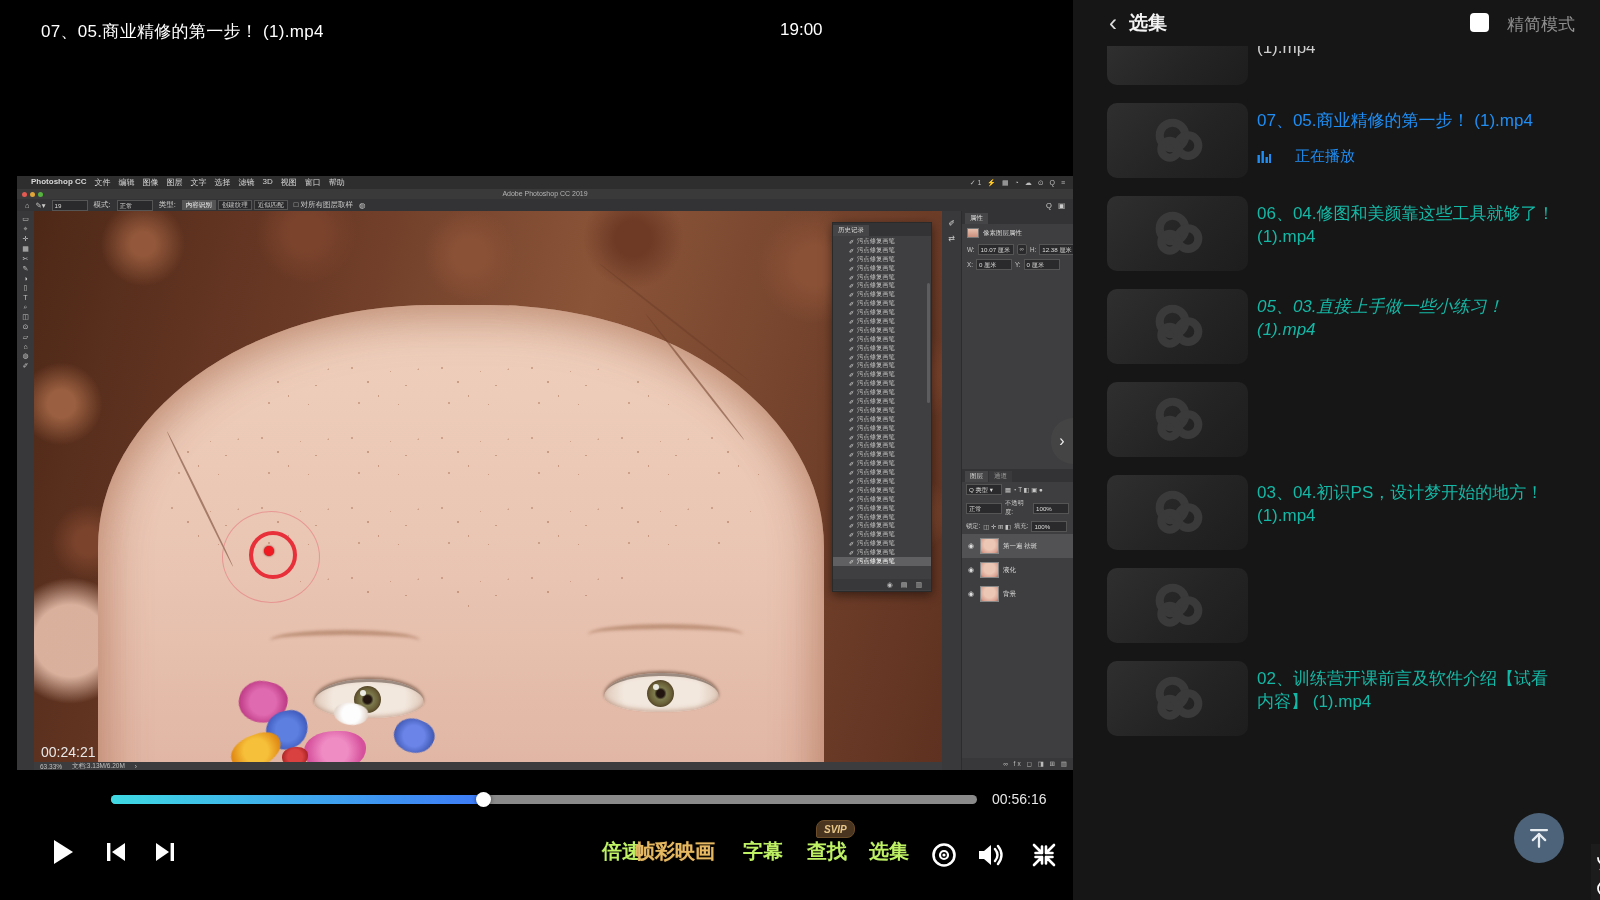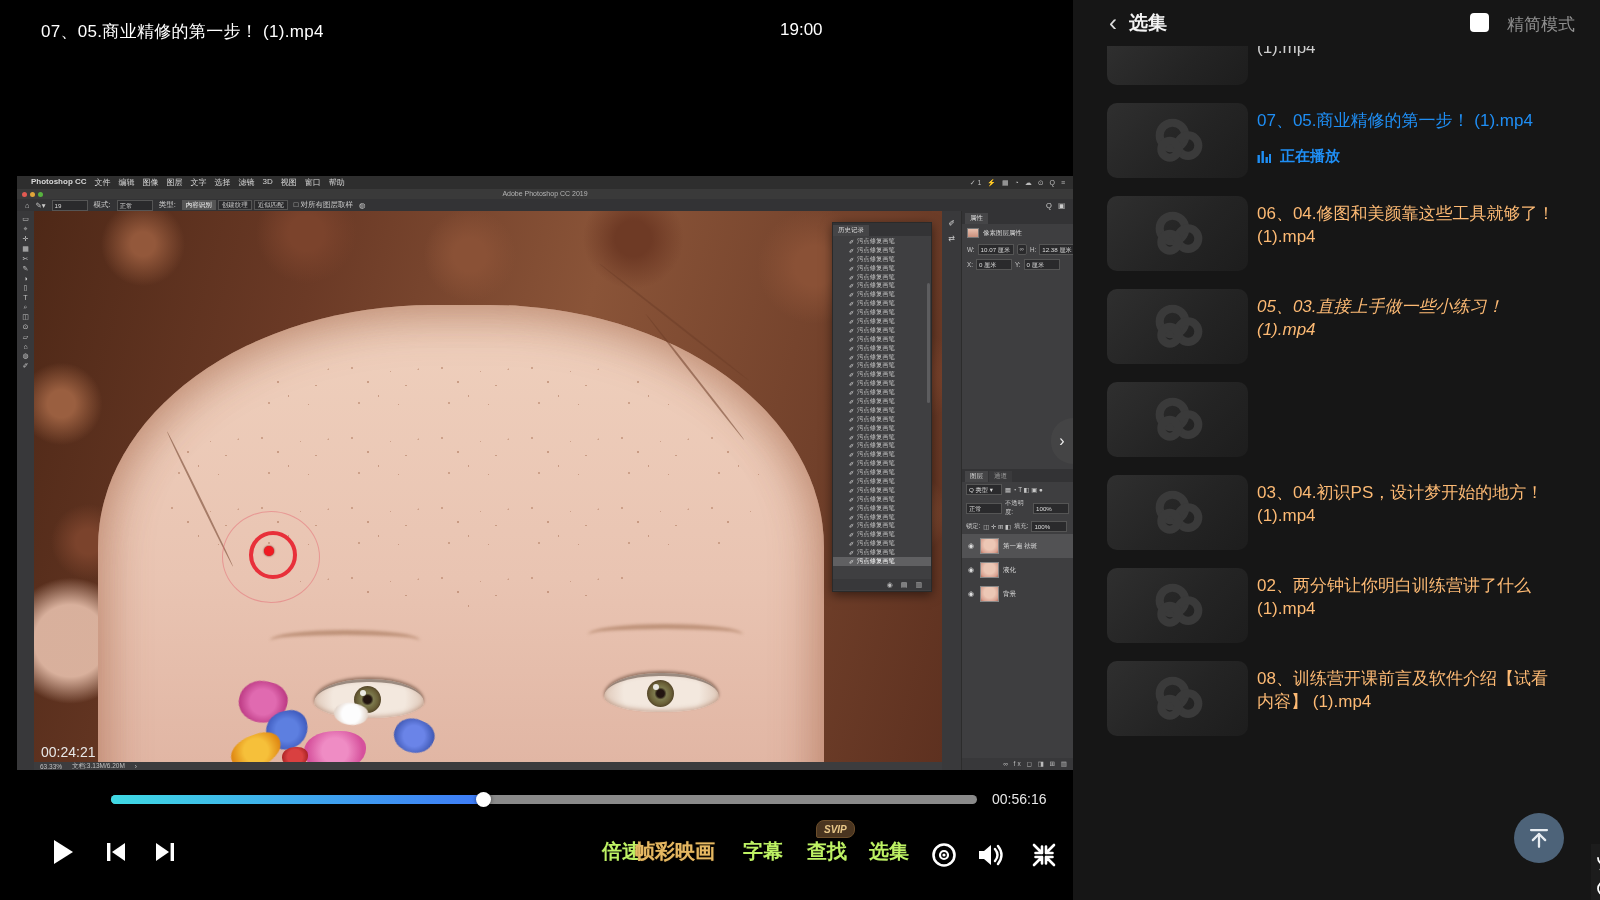--- a/index.html
+++ b/index.html
@@ -126,24 +126,24 @@
   .sb-header{position:absolute;left:0;top:0;width:100%;height:46px;background:#161616;z-index:5;
              display:flex;align-items:center;}
   .sb-back{margin-left:36px;font-size:24px;color:#ddd;line-height:20px;cursor:pointer;}
   .sb-title{margin-left:12px;font-size:19px;font-weight:bold;color:#f2f2f2;}
   .sb-check{position:absolute;right:128px;top:13px;width:19px;height:19px;background:#fff;border-radius:4px;cursor:pointer;}
   .sb-mode{position:absolute;right:42px;top:13px;font-size:17px;color:#8f8f8f;}
   .pl-item{position:absolute;left:34px;width:486px;height:80px;cursor:pointer;}
   .pl-thumb{position:absolute;left:0;top:0;width:141px;height:75px;border-radius:10px;
             background:linear-gradient(135deg,#2f2f2f 0%,#242424 55%,#1d1d1d 100%);
             display:flex;align-items:center;justify-content:center;}
-  .pl-title{position:absolute;left:150px;top:6px;width:300px;font-size:17px;line-height:23px;color:#fdba74;}
+  .pl-title{position:absolute;left:150px;top:6px;width:300px;font-size:17px;line-height:23px;color:#14b8a6;}
   .pl-title.active{color:var(--accent-blue);}
-  .pl-status{position:absolute;left:150px;top:44px;display:flex;align-items:center;gap:8px;
-             font-size:15px;color:var(--accent-blue);font-weight:bold;}
+  .pl-status{position:absolute;left:150px;top:44px;display:flex;align-items:center;gap:23px;
+             font-size:15px;color:var(--accent-blue);}
   .sb-scroll{position:absolute;right:2px;top:556px;width:4px;height:344px;background:#2f2f2f;border-radius:2px;}
 
   
   .top-btn{left:1497px;top:813px;width:50px;height:50px;border-radius:50%;background:var(--top-button-bg);
            display:flex;align-items:center;justify-content:center;cursor:pointer;z-index:6;}
   .edge-icon{background:#1c1c1c;display:flex;align-items:center;justify-content:center;z-index:6;}
 </style>
 </head>
 <body>
 
@@ -629,33 +629,32 @@
         <div class="pl-item" style="top: 568px;">
           <div class="pl-thumb">
             <svg viewBox="0 0 36 28" width="66" height="52">
               <g fill="none" stroke="#3a3a3a" stroke-width="4.4">
                 <circle cx="15" cy="11" r="7"></circle>
                 <circle cx="23.5" cy="16.5" r="5.6"></circle>
                 <circle cx="13.5" cy="18.5" r="4.6"></circle>
               </g>
             </svg>
           </div>
-          <div class="pl-title">02、两分钟让你明白训练营讲了什么 (1).mp4</div>
         </div>
         <div class="pl-item" style="top: 661px;">
           <div class="pl-thumb">
             <svg viewBox="0 0 36 28" width="66" height="52">
               <g fill="none" stroke="#3a3a3a" stroke-width="4.4">
                 <circle cx="15" cy="11" r="7"></circle>
                 <circle cx="23.5" cy="16.5" r="5.6"></circle>
                 <circle cx="13.5" cy="18.5" r="4.6"></circle>
               </g>
             </svg>
           </div>
-          <div class="pl-title">08、训练营开课前言及软件介绍【试看内容】 (1).mp4</div>
+          <div class="pl-title">02、训练营开课前言及软件介绍【试看内容】 (1).mp4</div>
         </div>
       </div>
     <div class="sb-scroll"></div>
   </div>
 
   <div class="abs top-btn">
     <svg width="30" height="30" viewBox="0 0 34 34" fill="none" stroke="#e8edf2" stroke-width="2.6" stroke-linecap="round">
       <path d="M8 8 H26"></path>
         <path d="M17 27 V13"></path>
         <path d="M17 12.4 L10 19.4"></path>

